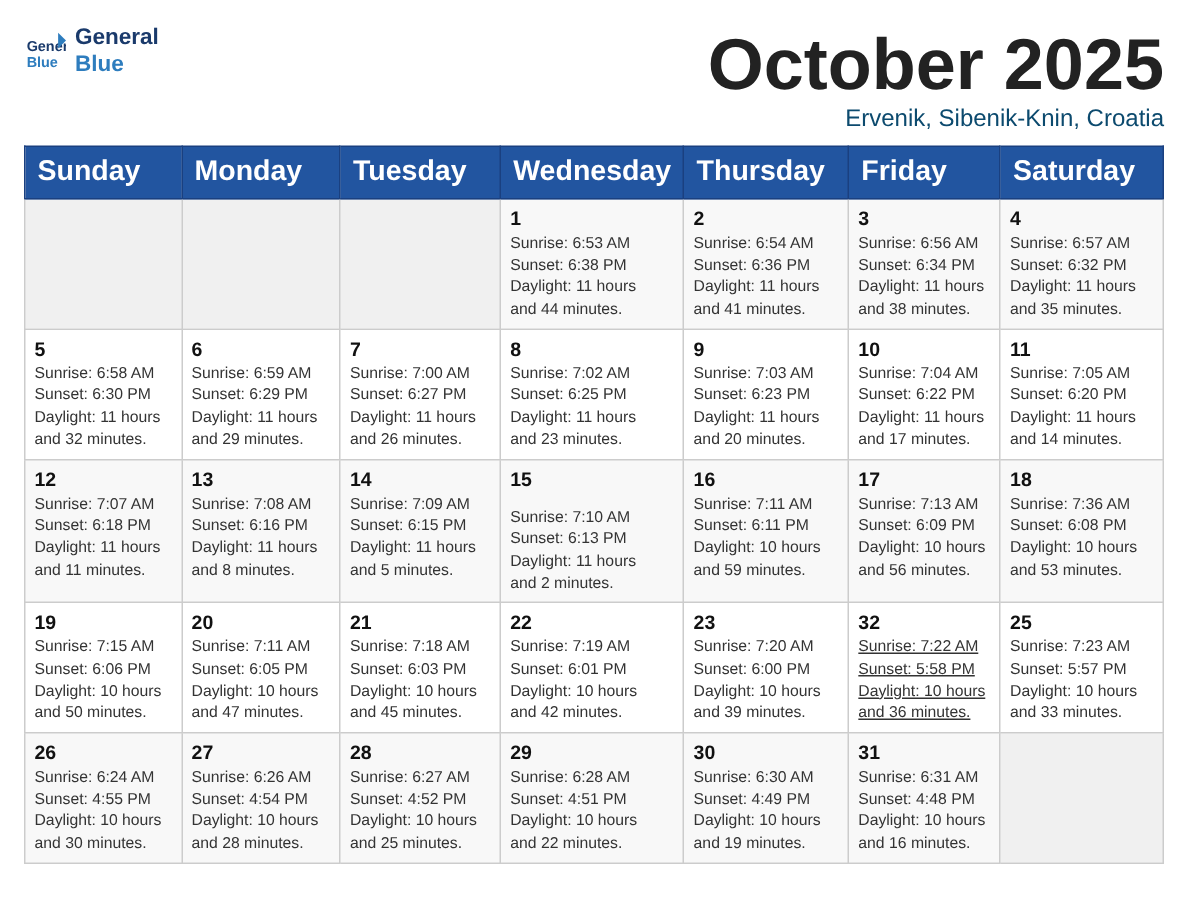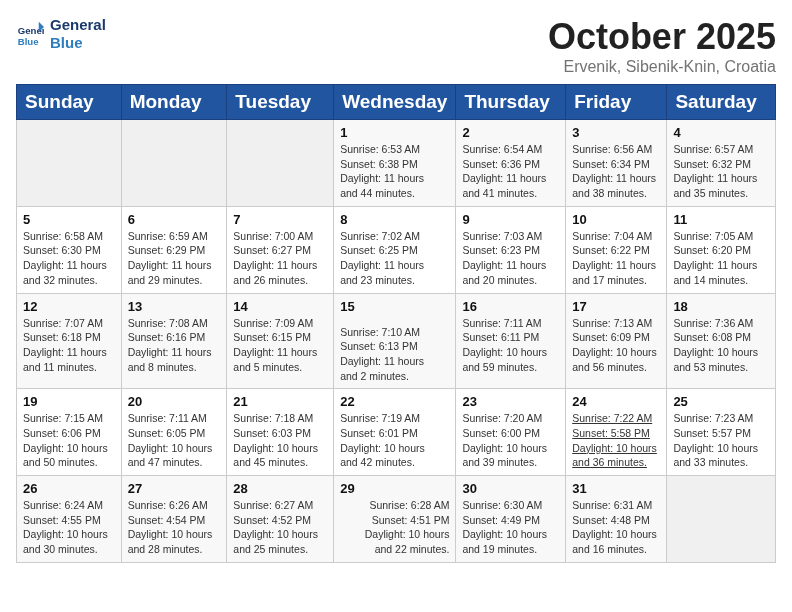--- a/index.html
+++ b/index.html
@@ -22,27 +22,27 @@
       gap: 2px;
     }
     .logo-icon {
       width: 28px;
       height: 28px;
     }
     .title-section {
       text-align: right;
     }
     .month-title {
-      font-size: 36px;
+      font-size: 48px;
       font-weight: bold;
       color: #222;
     }
     .location {
       font-size: 16px;
-      color: #737373;
+      color: #0c4a6e;
     }
     table {
       width: 100%;
       border-collapse: collapse;
       border: 1px solid #ccc;
     }
     thead tr th {
       background-color: #2255a0;
       color: #fff;
       text-align: left;
@@ -279,21 +279,21 @@
 and 42 minutes.</div>
         </td>
         <td>
           <div class="day-num">23</div>
           <div class="day-info" style="white-space: pre-line;">Sunrise: 7:20 AM
 Sunset: 6:00 PM
 Daylight: 10 hours
 and 39 minutes.</div>
         </td>
         <td>
-          <div class="day-num">24</div>
+          <div class="day-num">32</div>
           <div class="day-info" style="white-space: pre-line; text-decoration: underline;">Sunrise: 7:22 AM
 Sunset: 5:58 PM
 Daylight: 10 hours
 and 36 minutes.</div>
         </td>
         <td>
           <div class="day-num">25</div>
           <div class="day-info" style="white-space: pre-line;">Sunrise: 7:23 AM
 Sunset: 5:57 PM
 Daylight: 10 hours
@@ -317,21 +317,21 @@
         </td>
         <td>
           <div class="day-num">28</div>
           <div class="day-info" style="white-space: pre-line;">Sunrise: 6:27 AM
 Sunset: 4:52 PM
 Daylight: 10 hours
 and 25 minutes.</div>
         </td>
         <td>
           <div class="day-num">29</div>
-          <div class="day-info" style="white-space: pre-line; text-align: right;">Sunrise: 6:28 AM
+          <div class="day-info" style="white-space: pre-line;">Sunrise: 6:28 AM
 Sunset: 4:51 PM
 Daylight: 10 hours
 and 22 minutes.</div>
         </td>
         <td>
           <div class="day-num">30</div>
           <div class="day-info" style="white-space: pre-line;">Sunrise: 6:30 AM
 Sunset: 4:49 PM
 Daylight: 10 hours
 and 19 minutes.</div>

